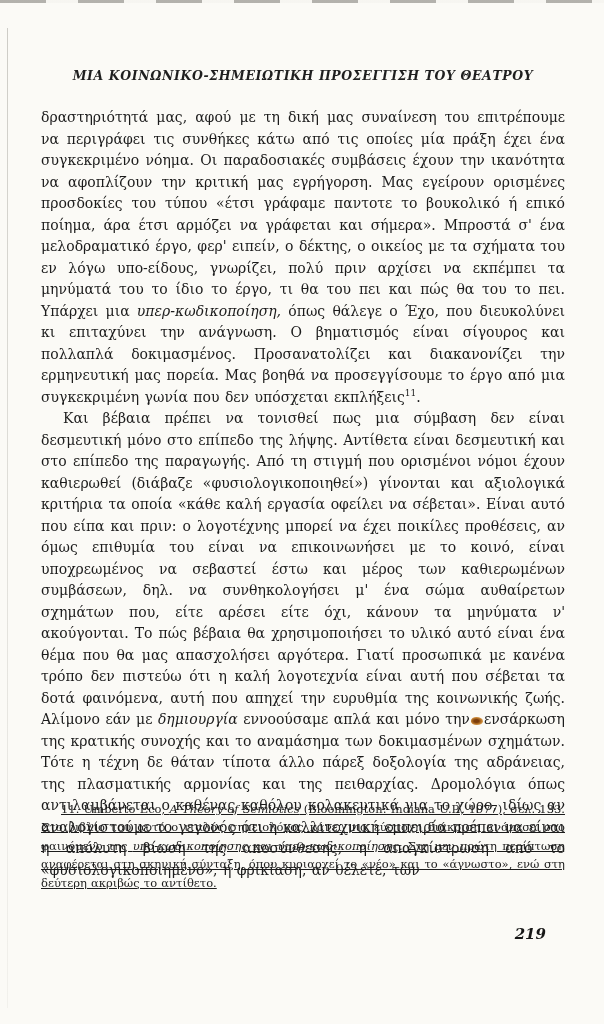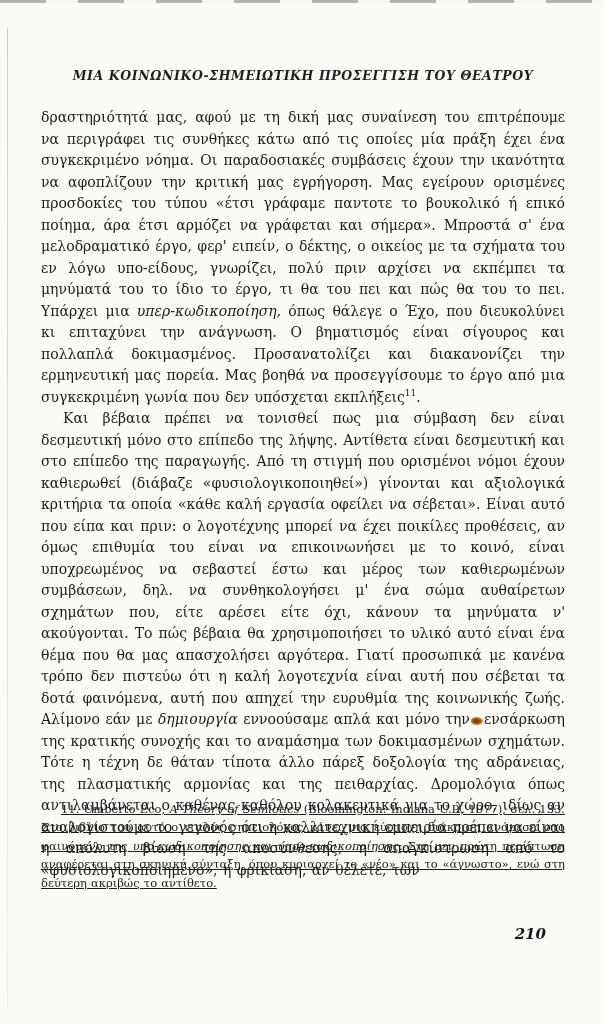--- a/index.html
+++ b/index.html
@@ -84,15 +84,15 @@
       <span>Και βέβαια πρέπει να τονισθεί πως μια σύμβαση δεν είναι δεσμευτική μόνο στο επίπεδο της λήψης. Αντίθετα είναι δεσμευτική και στο επίπεδο της παραγωγής. Από τη στιγμή που ορισμένοι νόμοι έχουν καθιερωθεί (διάβαζε «φυσιολογικοποιηθεί») γίνονται και αξιολογικά κριτήρια τα οποία «κάθε καλή εργασία οφείλει να σέβεται». Είναι αυτό που είπα και πριν: ο λογοτέχνης μπορεί να έχει ποικίλες προθέσεις, αν όμως επιθυμία του είναι να επικοινωνήσει με το κοινό, είναι υποχρεωμένος να σεβαστεί έστω και μέρος των καθιερωμένων συμβάσεων, δηλ. να συνθηκολογήσει μ' ένα σώμα αυθαίρετων σχημάτων που, είτε αρέσει είτε όχι, κάνουν τα μηνύματα ν' ακούγονται. Το πώς βέβαια θα χρησιμοποιήσει το υλικό αυτό είναι ένα θέμα που θα μας απασχολήσει αργότερα. Γιατί προσωπικά με κανένα τρόπο δεν πιστεύω ότι η καλή λογοτεχνία είναι αυτή που σέβεται τα δοτά φαινόμενα, αυτή που απηχεί την ευρυθμία της κοινωνικής ζωής. Αλίμονο εάν με </span><span class="it">δημιουργία</span><span> εννοούσαμε απλά και μόνο την</span><span class="ink-stain"></span><span>ενσάρκωση της κρατικής συνοχής και το αναμάσημα των δοκιμασμένων σχημάτων. Τότε η τέχνη δε θάταν τίποτα άλλο πάρεξ δοξολογία της αδράνειας, της πλασματικής αρμονίας και της πειθαρχίας. Δρομολόγια όπως αντιλαμβάνεται ο καθένας καθόλου κολακευτικά για το χώρο, ιδίως αν αναλογιστούμε το γεγονός ότι η καλλιτεχνική εμπειρία πρέπει να είναι η απόλυτη βίωση της αποσύνθεσης, η απαγκίστρωση από το «φυσιολογικοποιημένο», η φρικίαση, αν θέλετε, των</span>
     </p>
   </div>
 
   <div class="footnote">
     <p>
       <span>11.  Umberto Eco, </span><span class="it">A Theory of Semiotics</span><span> (Bloomington: Indiana U.P., 1977), σελ. 133. Στο βιβλίο του αυτό ο ιταλός σημειολόγος κάνει μια εύστοχη διάκριση ανάμεσα στο φαινόμενο της </span><span class="it">υπο-κωδικοποίησης</span><span> και </span><span class="it">υπερ-κωδικοποίησης.</span><span> Στη μεν πρώτη περίπτωση αναφέρεται στη σκηνική σύνταξη, όπου κυριαρχεί το «νέο» και το «άγνωστο», ενώ στη δεύτερη ακριβώς το αντίθετο.</span>
     </p>
   </div>
 
-  <div class="page-number">210</div>
+  <div class="page-number">219</div>
 
 </div>
 
 </body></html>

